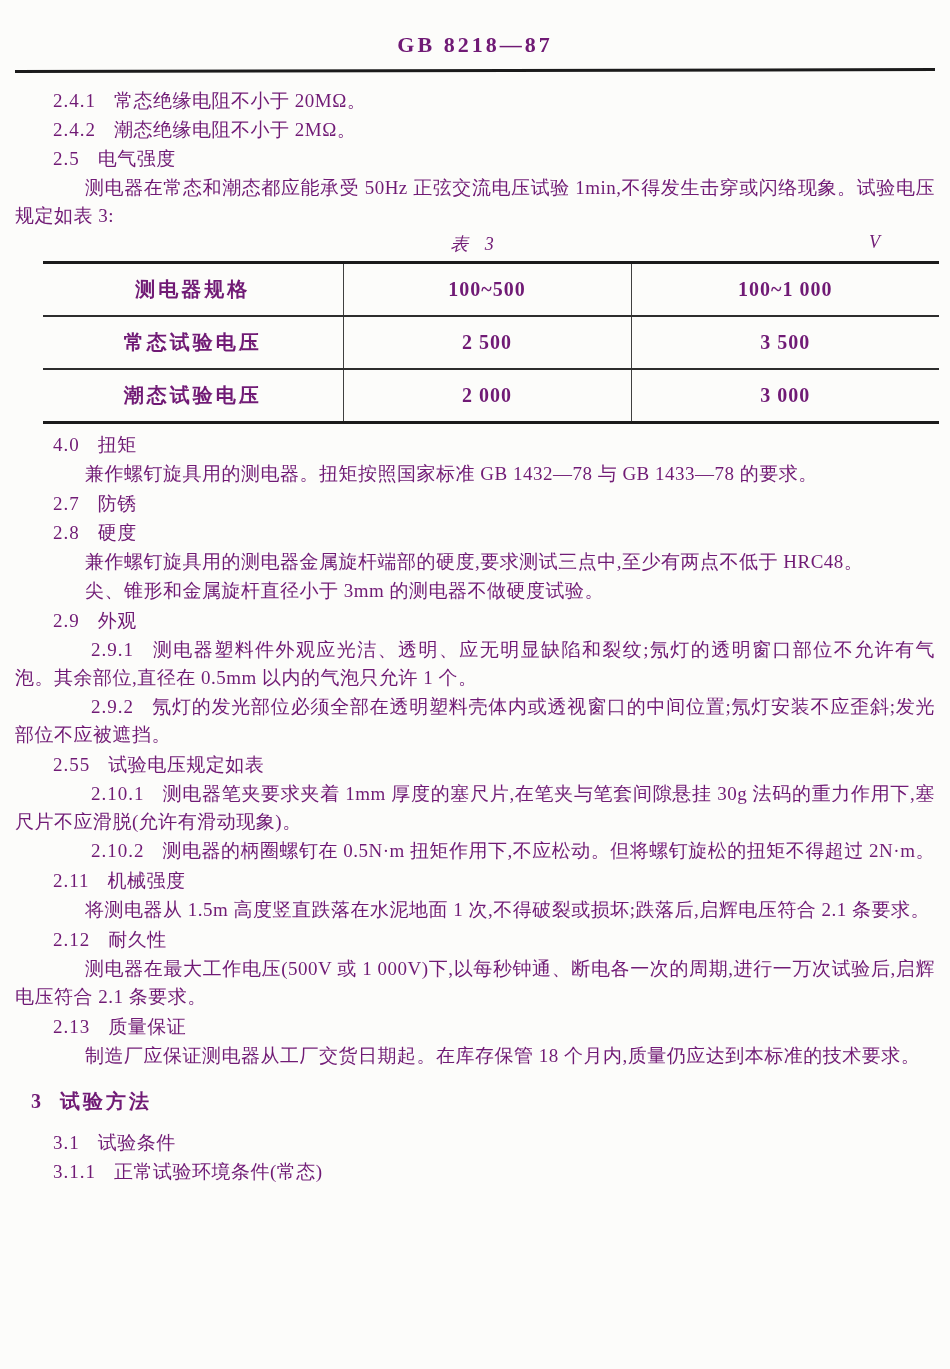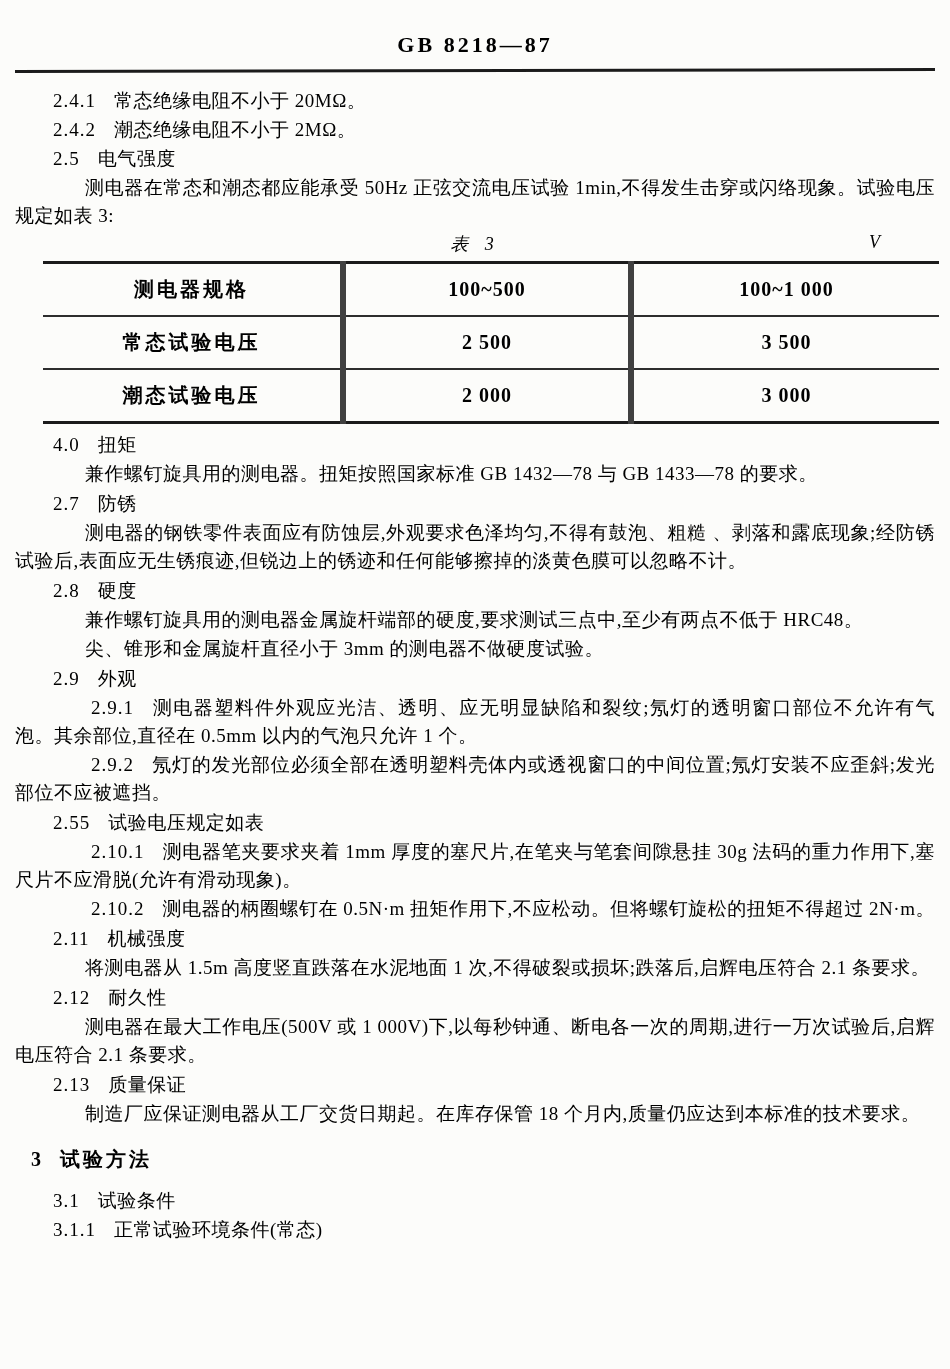--- a/index.html
+++ b/index.html
@@ -1,21 +1,21 @@
 <!DOCTYPE html>
 <html><head>
 <meta charset="utf-8">
 <style>
   html,body{margin:0;padding:0;background:#e8e8e6;}
   .page{
     position:relative;
     width:950px;height:1369px;
     margin:0 auto;
     background:#fcfcfa;
-    color:#000000;
+    color:#701a75;
     font-family:"Liberation Serif","DejaVu Serif",serif;
     box-sizing:border-box;
     padding:0 15px;
     overflow:hidden;
   }
   .std-header{
     margin-top:30px;
     text-align:center;
     font-size:22px;
     font-weight:bold;
@@ -87,21 +87,21 @@
   table.t3 td{
     height:49px;
     text-align:center;
     vertical-align:middle;
     font-size:20px;
     letter-spacing:1px;
     font-weight:bold;
   }
   table.t3 td.lbl{letter-spacing:3px;}
   table.t3 tr + tr td{border-top:2px solid #2d2d2d;}
-  table.t3 td + td{border-left:6px solid #404040;}
+  table.t3 td + td{border-left:1px solid #404040;}
   .c1{width:300px;}.c2{width:288px;}.c3{width:308px;}
 </style>
 </head>
 <body>
 
 <div class="page">
 
   <div class="std-header">GB 8218—87</div>
   <div class="rule"></div>
 
@@ -146,21 +146,20 @@
     </table>
 
   <div class="line ind1 mt6">
     <span class="num">4.0</span><span>扭矩</span>
   </div>
   <div class="para">兼作螺钉旋具用的测电器。扭矩按照国家标准 GB 1432—78 与 GB 1433—78 的要求。</div>
 
   <div class="line ind1">
     <span class="num">2.7</span><span>防锈</span>
   </div>
-  <div class="para">测电器的钢铁零件表面应有防蚀层,外观要求色泽均匀,不得有鼓泡、粗糙 、剥落和露底现象;经防锈试验后,表面应无生锈痕迹,但锐边上的锈迹和任何能够擦掉的淡黄色膜可以忽略不计。</div>
 
   <div class="line ind1">
     <span class="num">2.8</span><span>硬度</span>
   </div>
   <div class="para">兼作螺钉旋具用的测电器金属旋杆端部的硬度,要求测试三点中,至少有两点不低于 HRC48。</div>
   <div class="para">尖、锥形和金属旋杆直径小于 3mm 的测电器不做硬度试验。</div>
 
   <div class="line ind1">
     <span class="num">2.9</span><span>外观</span>
   </div>

